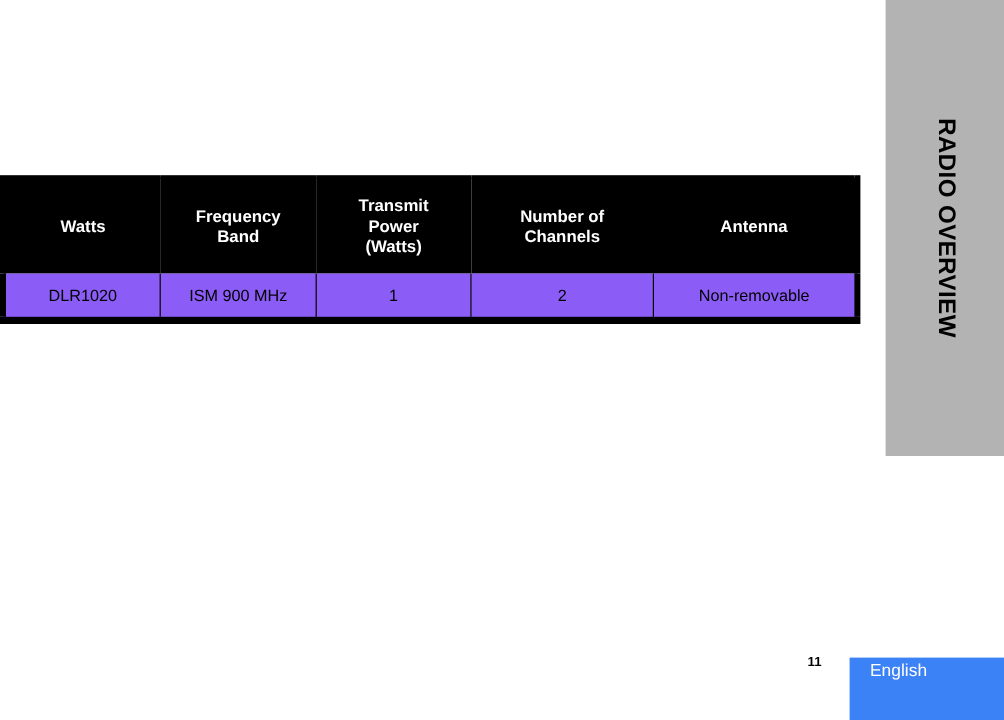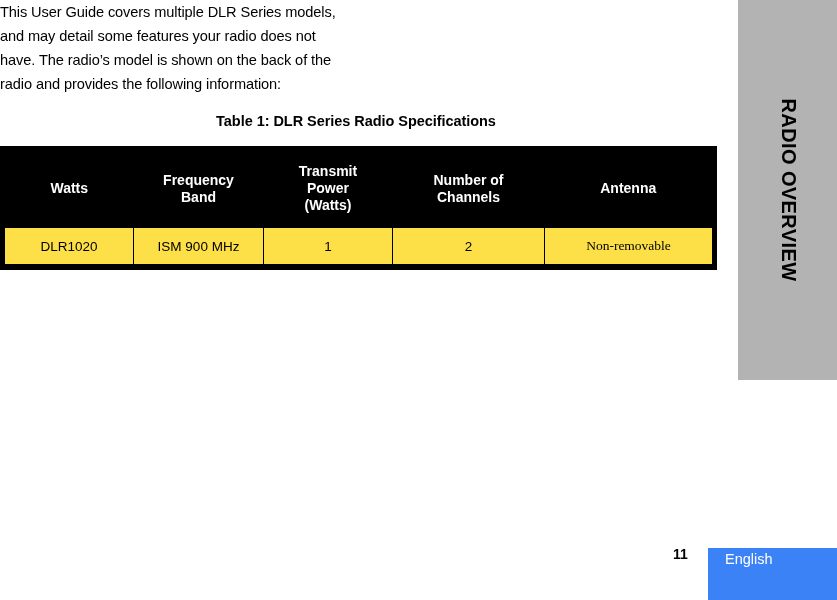--- a/index.html
+++ b/index.html
@@ -68,32 +68,32 @@
     font-size: 14px;
     font-weight: bold;
     line-height: 17px;
     padding: 0;
     height: 79px;
     vertical-align: middle;
     text-align: center;
     border: none;
   }
   #spec-table tbody td {
-    background: #fde047;
+    background: #8b5cf6;
     color: #000000;
     font-size: 13.5px;
     font-weight: normal;
     height: 36px;
     text-align: center;
     vertical-align: middle;
     padding: 0;
     border: 1px solid #000000;
   }
   #spec-table tbody tr td:first-child { border-left: none; }
-  #spec-table tbody tr td:last-child  { border-right: none; font-family: Liberation Serif, serif; }
+  #spec-table tbody tr td:last-child  { border-right: none; }
   #spec-table tbody tr:first-child td { border-top: none; }
   #spec-table tbody tr:last-child td  { border-bottom: none; }
 
   .col-model    { width: 131px; }
   .col-band     { width: 130px; }
   .col-power    { width: 129px; }
   .col-channels { width: 152px; }
   .col-antenna  { width: 170px; }
 
   
@@ -131,35 +131,31 @@
     position: absolute;
     left: 17px;
     top: 3px;
     font-size: 14.5px;
     color: #ffffff;
   }
   #page-number {
     position: absolute;
     left: 673px;
     top: 546px;
-    font-size: 14px;
+    font-size: 11px;
     font-weight: bold;
     color: #000000;
   }
 </style>
 </head>
 <body>
 
 <div id="page">
 
-  <div id="body-text">
-    <p>This User Guide covers multiple DLR Series models, and may detail some features your radio does not have. The radio’s model is shown on the back of the radio and provides the following information:</p>
-  </div>
 
-  <div id="table-caption">Table 1: DLR Series Radio Specifications</div>
 
   <table id="spec-table">
     <colgroup>
       <col class="col-model">
       <col class="col-band">
       <col class="col-power">
       <col class="col-channels">
       <col class="col-antenna">
     </colgroup>
     <thead>

